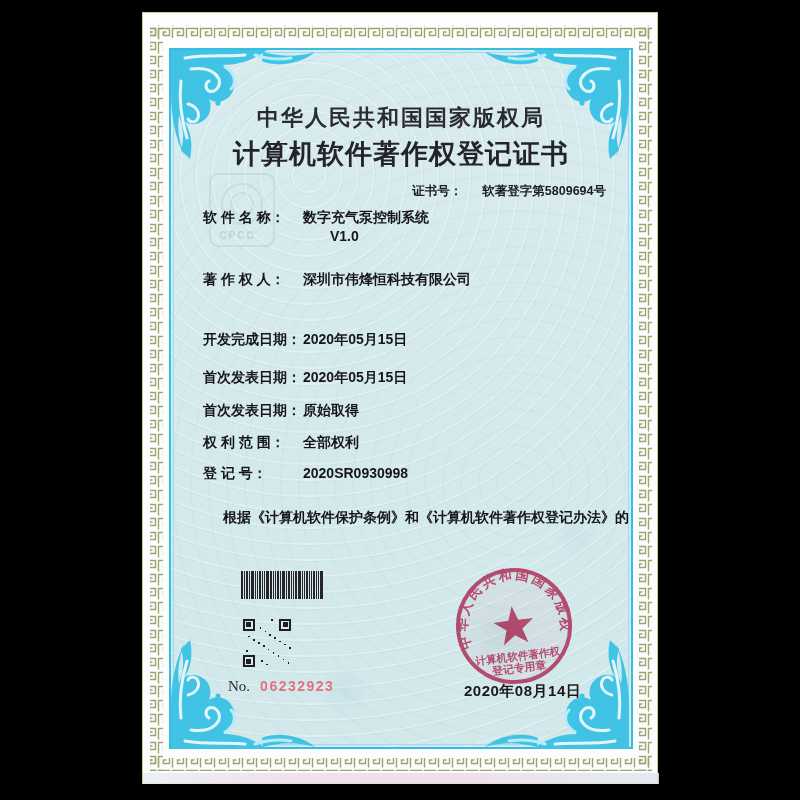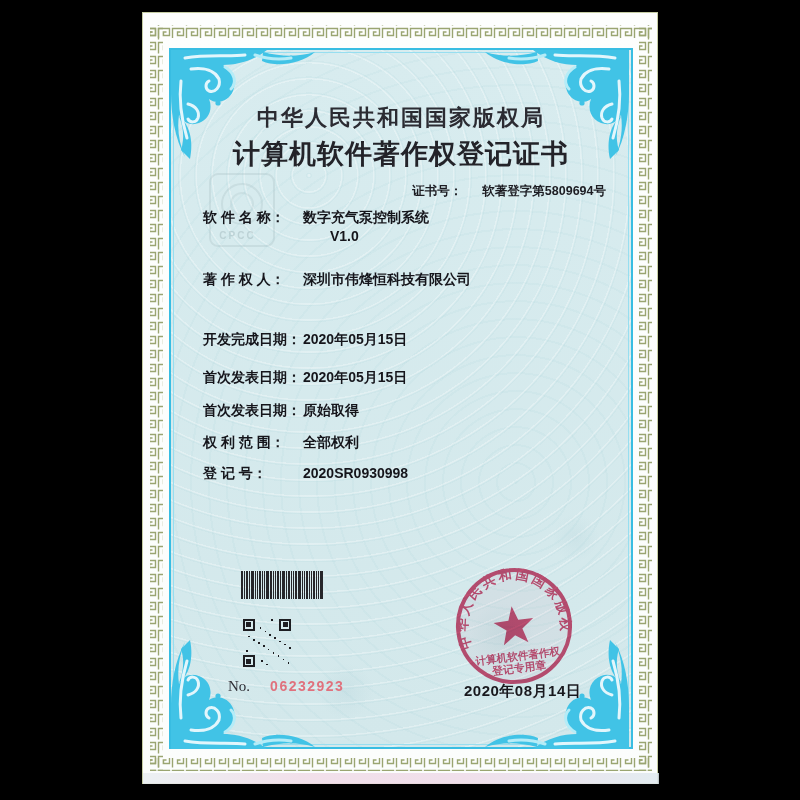--- a/index.html
+++ b/index.html
@@ -45,21 +45,21 @@
   .row .lbl{display:inline-block;width:100px;}
   .v2{position:absolute;left:160px;font-size:14px;font-weight:700;color:#15151b;margin-left:27px;}
   .statement{position:absolute;left:60px;top:487px;width:440px;font-size:14px;font-weight:700;
     color:#15151b;line-height:35px;}
   .statement .l1{display:block;padding-left:20px;white-space:nowrap;}
   .statement .l2{display:block;white-space:nowrap;}
   .barcode{position:absolute;left:98px;top:558px;}
   .qr{position:absolute;left:100px;top:606px;}
   .serial{position:absolute;left:85px;top:664px;white-space:nowrap;}
   .serial .no{font-family:"Liberation Serif","DejaVu Serif",serif;font-size:15px;color:#2e2e35;}
-  .serial .num{font-size:14px;font-weight:700;letter-spacing:1.5px;color:#e0717d;margin-left:20px;}
+  .serial .num{font-size:14px;font-weight:700;letter-spacing:1.5px;color:#e0717d;margin-left:10px;}
   .seal{position:absolute;left:309px;top:551px;width:124px;height:124px;transform:rotate(-7deg);
     mix-blend-mode:multiply;opacity:.93;}
   .issue-date{position:absolute;left:321px;top:669px;font-size:15px;font-weight:700;
     letter-spacing:.5px;color:#18181d;white-space:nowrap;}
 </style>
 </head>
 <body>
 
 <div class="stage">
   <div class="paper">
@@ -194,20 +194,21 @@
       <span class="lbl">首次发表日期：</span><span class="val">原始取得</span>
     </div>
     <div class="row" style="top:421px">
       <span class="lbl">权 利 范 围：</span><span class="val">全部权利</span>
     </div>
     <div class="row" style="top:452px">
       <span class="lbl">登  记  号：</span><span class="val">2020SR0930998</span>
     </div>
 
     <div class="statement">
+      <span class="l1">根据《计算机软件保护条例》和《计算机软件著作权登记办法》的</span>
     </div>
 
     <svg class="barcode" width="82" height="28" viewBox="0 0 82 28" aria-hidden="true">
       <g fill="#26262a">
         <rect x="0" width="2" height="28"></rect>
           <rect x="3" width="1" height="28"></rect>
           <rect x="5" width="2" height="28"></rect>
         <rect x="8" width="1" height="28"></rect>
           <rect x="10" width="3" height="28"></rect>
           <rect x="14" width="1" height="28"></rect>

